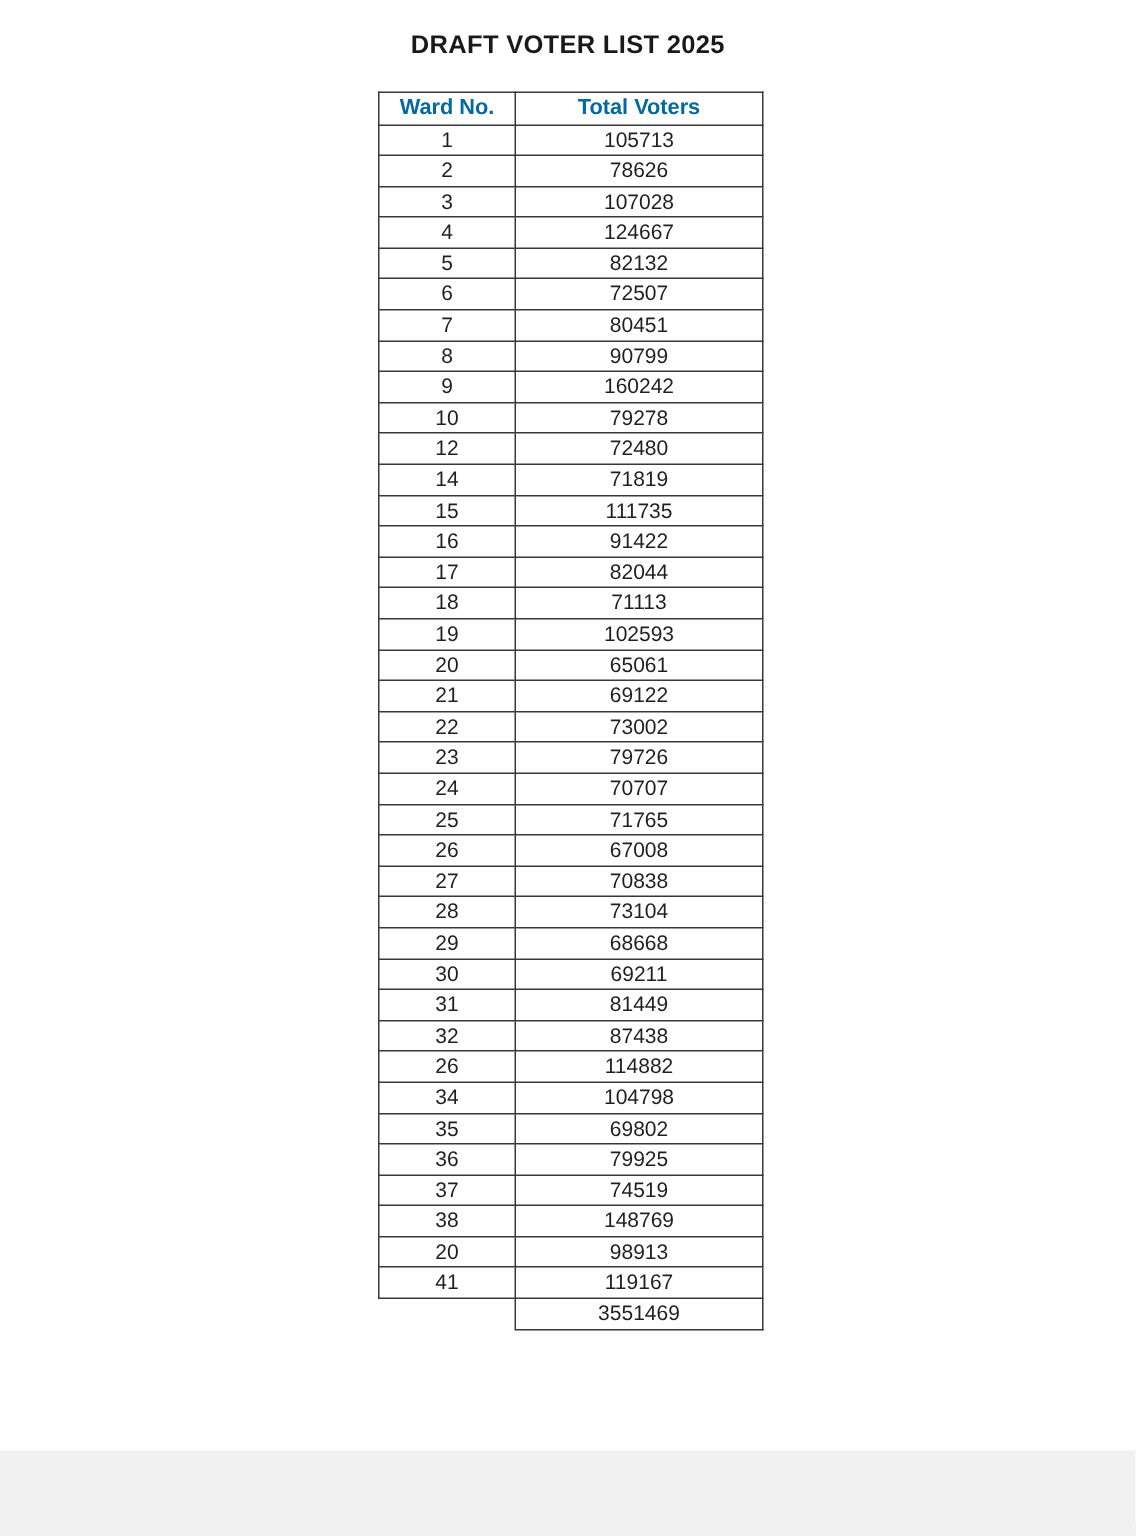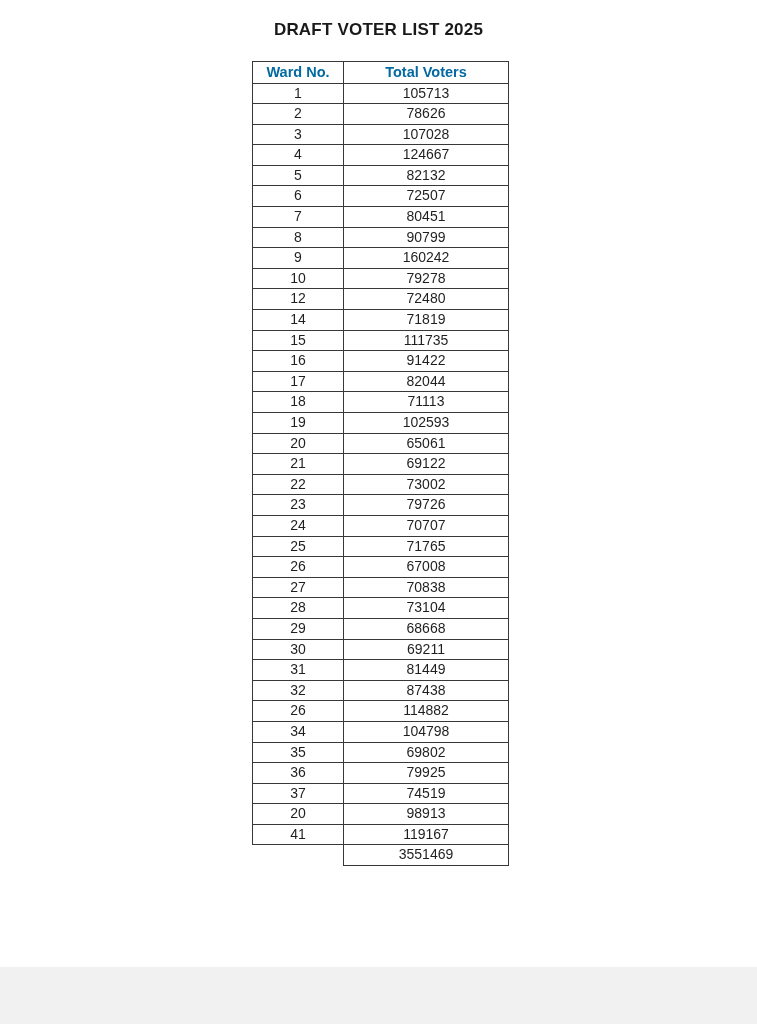--- a/index.html
+++ b/index.html
@@ -262,20 +262,24 @@
   <tr>
     <td>36</td>
     <td>79925</td>
   </tr>
 
   <tr>
     <td>37</td>
     <td>74519</td>
   </tr>
 
+  <tr>
+    <td>38</td>
+    <td>148769</td>
+  </tr>
 
 
   <tr>
     <td>20</td>
     <td>98913</td>
   </tr>
 
   <tr>
     <td>41</td>
     <td>119167</td>

